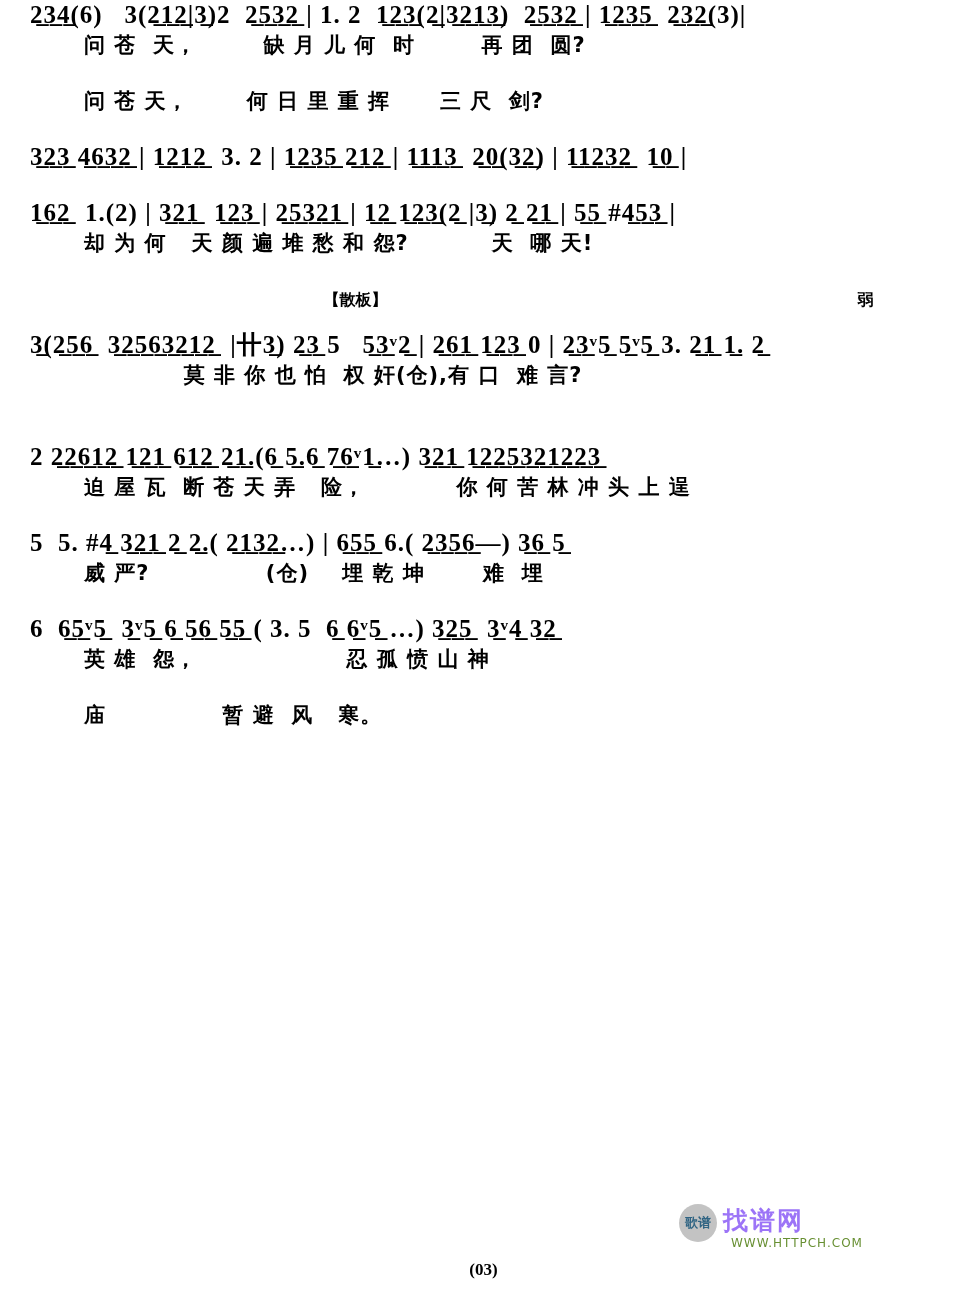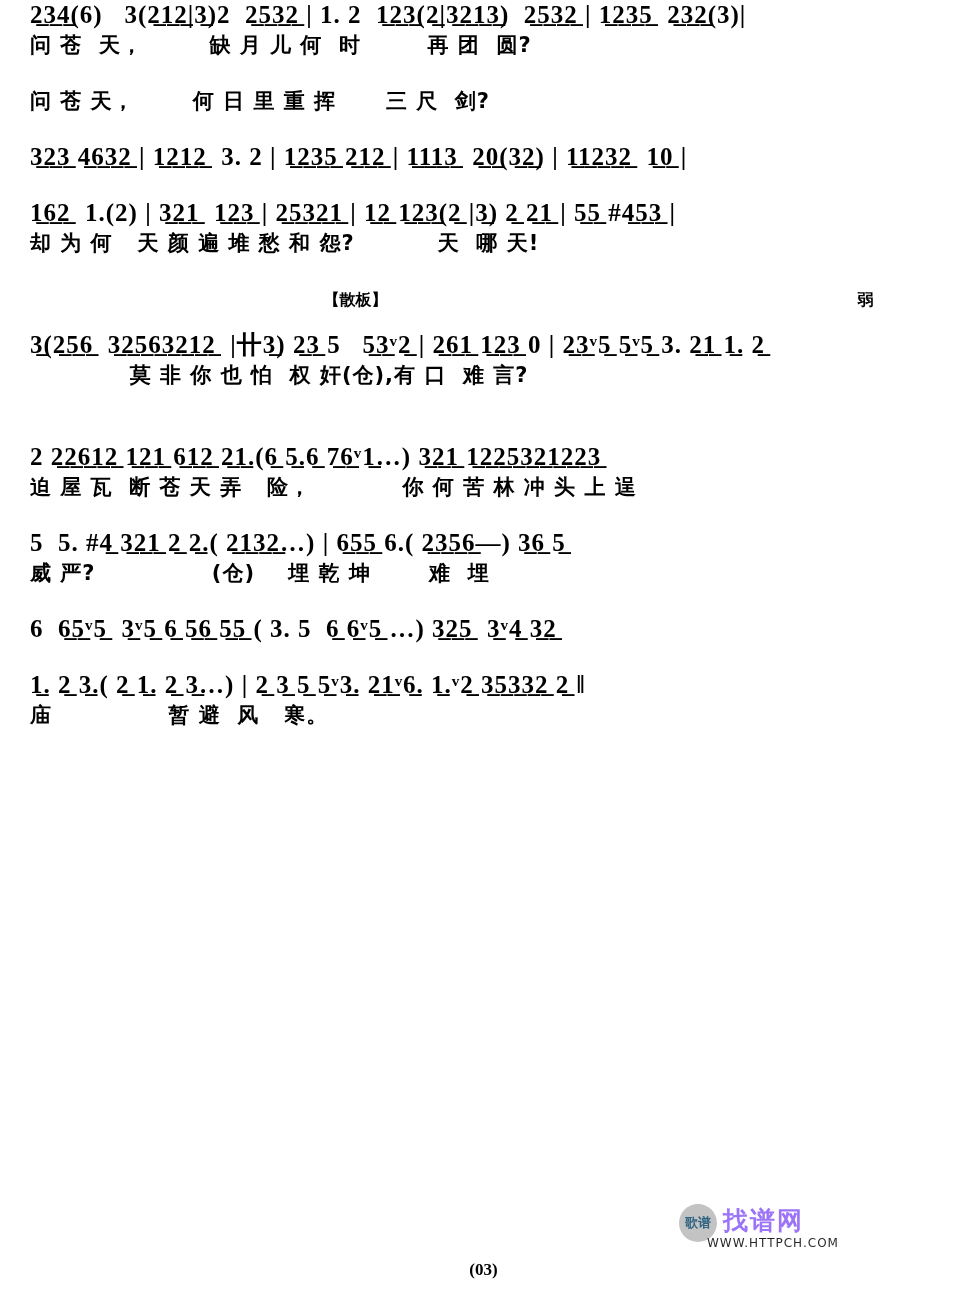--- a/index.html
+++ b/index.html
@@ -33,22 +33,23 @@
     white-space: pre;
     line-height: 30px;
     padding-left: 30px;
   }
   .lyric-row {
     font-family: "DejaVu Sans", sans-serif;
     font-size: 21px;
     font-weight: bold;
     white-space: pre;
     line-height: 30px;
-    padding-left: 30px;
+    padding-left: 46px;
     letter-spacing: 1px;
+    margin-left: 38px;
   }
   .marking-row {
     font-family: "DejaVu Sans", sans-serif;
     font-size: 16px;
     font-weight: bold;
     white-space: pre;
     padding-left: 30px;
     line-height: 20px;
   }
   .sys-gap { height: 26px; }
@@ -94,25 +95,25 @@
     left: 44px;
     top: 2px;
     font-family: "DejaVu Sans", sans-serif;
     font-size: 25px;
     font-weight: bold;
     color: #8b5cf6;
     letter-spacing: 2px;
   }
   .wm-url {
     position: absolute;
-    left: 28px;
+    left: 52px;
     top: 34px;
     font-family: "DejaVu Sans", sans-serif;
     font-size: 12px;
-    color: #000000;
+    color: #4d7c0f;
     letter-spacing: 1px;
   }
 </style>
 </head>
 <body>
 
 <div class="sheet">
 
   <div class="system">
     <div class="notes-row">2̲3̲4̲(6)   3(2̲1̲2̲|3̲)2  2̲5̲3̲2̲ | 1. 2  1̲2̲3̲(2̲|3̲2̲1̲3̲)  2̲5̲3̲2̲ | 1̲2̲3̲5̲  2̲3̲2̲(3)|</div>
@@ -154,25 +155,25 @@
   <div class="sys-gap"></div>
 
   <div class="system">
     <div class="notes-row">5  5. #4̲ 3̲2̲1̲ 2̲ 2̲.( 2̲1̲3̲2̲…) | 6̲5̲5̲ 6.( 2̲3̲5̲6̲—) 3̲6̲ 5̲</div>
     <div class="lyric-row">威 严?              (仓)    埋 乾 坤       难  埋</div>
   </div>
   <div class="sys-gap"></div>
 
   <div class="system">
     <div class="notes-row">6  6̲5̲ᵛ5̲  3̲ᵛ5̲ 6̲ 5̲6̲ 5̲5̲ ( 3. 5  6̲ 6̲ᵛ5̲ …) 3̲2̲5̲  3̲ᵛ4̲ 3̲2̲</div>
+    <div class="lyric-row">英 雄  怨，                  忍 孤 愤 山 神</div>
   </div>
   <div class="sys-gap"></div>
 
   <div class="system">
-    <div class="notes-row">1̲. 2̲ 3̲.( 2̲ 1̲. 2̲ 3̲…) | 2̲ 3̲ 5̲ 5̲ᵛ3̲. 2̲1̲ᵛ6̲. 1̲.ᵛ2̲ 3̲5̲3̲3̲2̲ 2̲ ‖</div>
     <div class="lyric-row">庙              暂 避  风   寒。</div>
   </div>
 
   <div class="watermark">
     <div class="wm-circle">歌谱</div>
     <div class="wm-title">找谱网</div>
     <div class="wm-url">WWW.HTTPCH.COM</div>
   </div>
 
   <div class="page-number">(03)</div>

